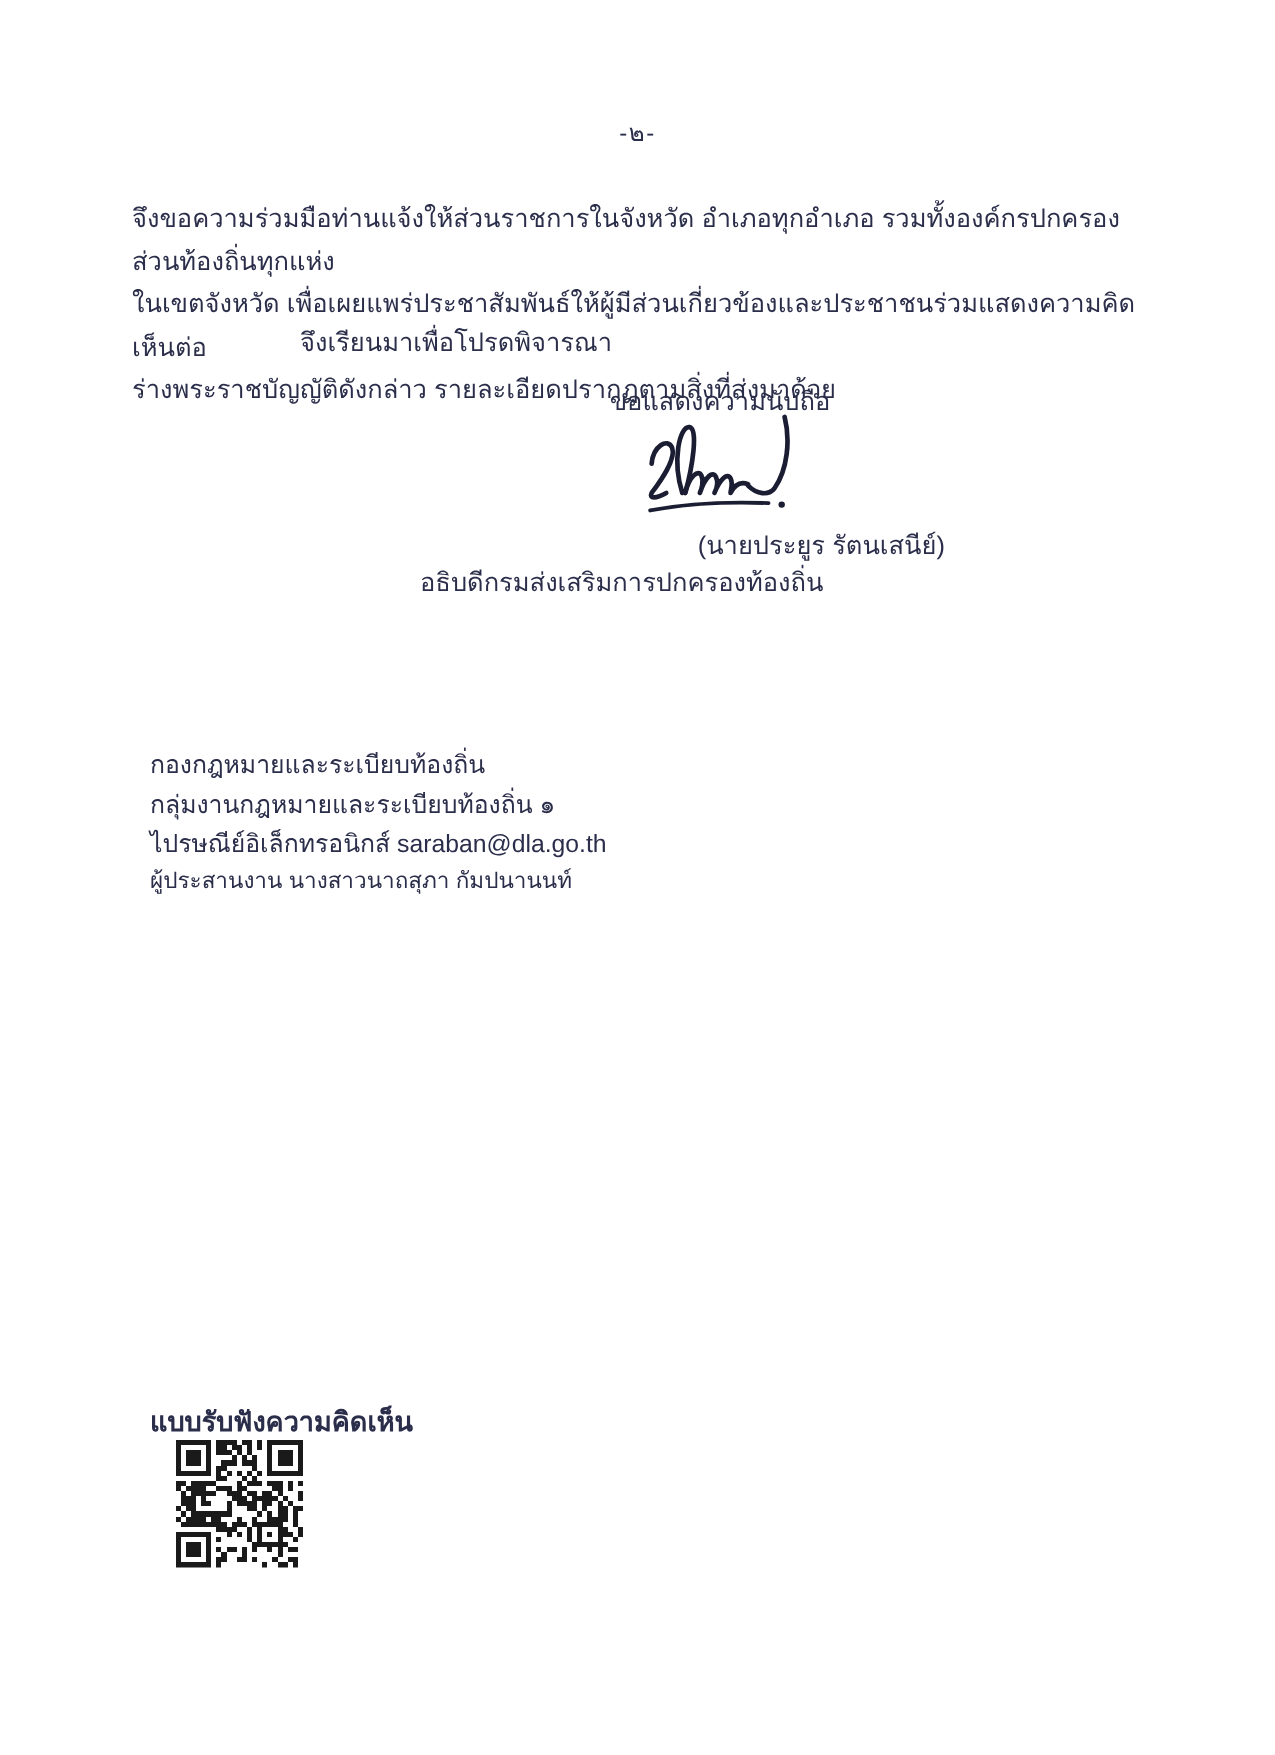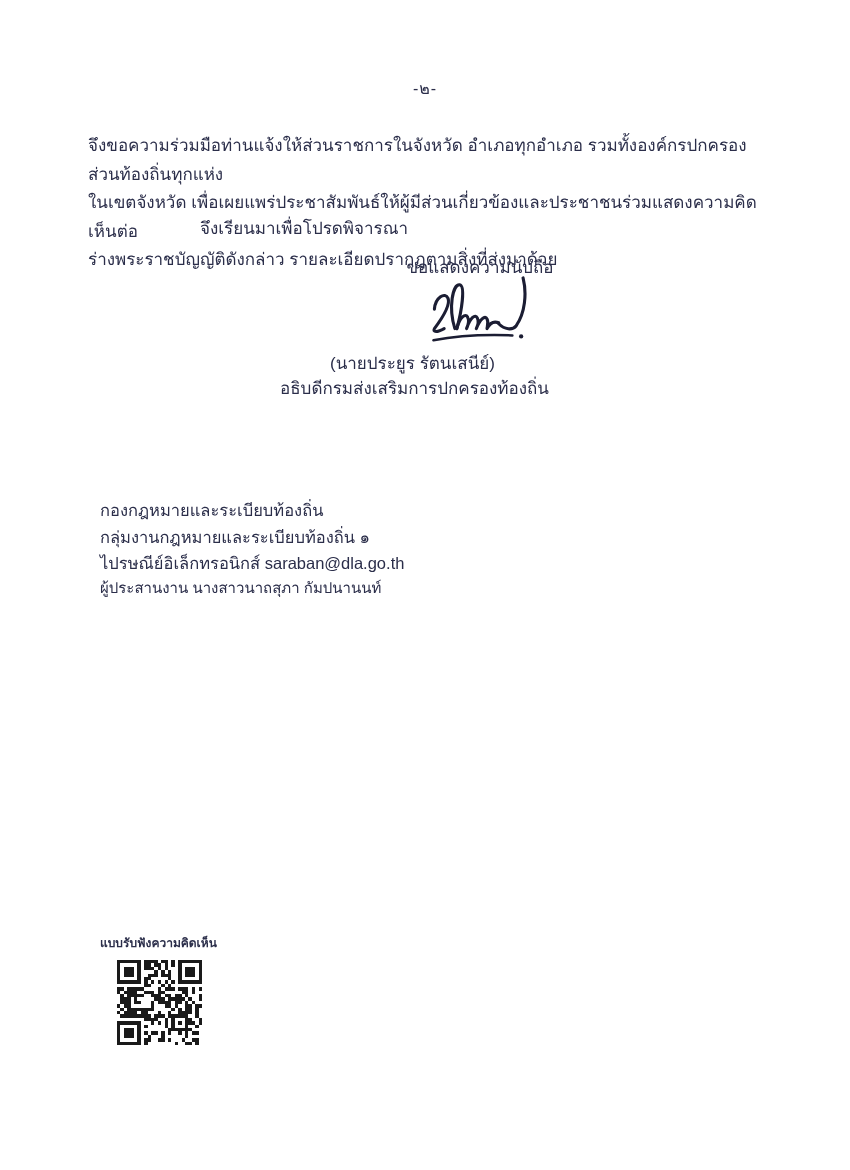--- a/index.html
+++ b/index.html
@@ -37,21 +37,21 @@
     top: 253px; left: 330px; width: 300px;
     text-align: center;
     font-size: 17px;
   }
   .signature-svg {
     top: 276px; left: 424px;
     width: 128px; height: 76px;
   }
   .signer-name {
     top: 349px; left: 330px; width: 300px;
-    text-align: left;
+    text-align: right;
     font-size: 17px;
   }
   .signer-title {
     top: 374px; left: 280px; width: 400px;
     text-align: left;
     font-size: 17px;
   }
 
   .contact-block {
     top: 497px; left: 100px;
@@ -59,21 +59,21 @@
     line-height: 26.5px;
   }
   .contact-block .coordinator {
     font-size: 15px;
     line-height: 20px;
     margin-top: 1px;
   }
 
   .qr-label {
     top: 933px; left: 100px;
-    font-size: 12px;
+    font-size: 18px;
     font-weight: bold;
   }
   .qr-code {
     top: 960px; left: 117px;
     width: 85px; height: 85px;
   }
 </style>
 </head>
 <body>
 

